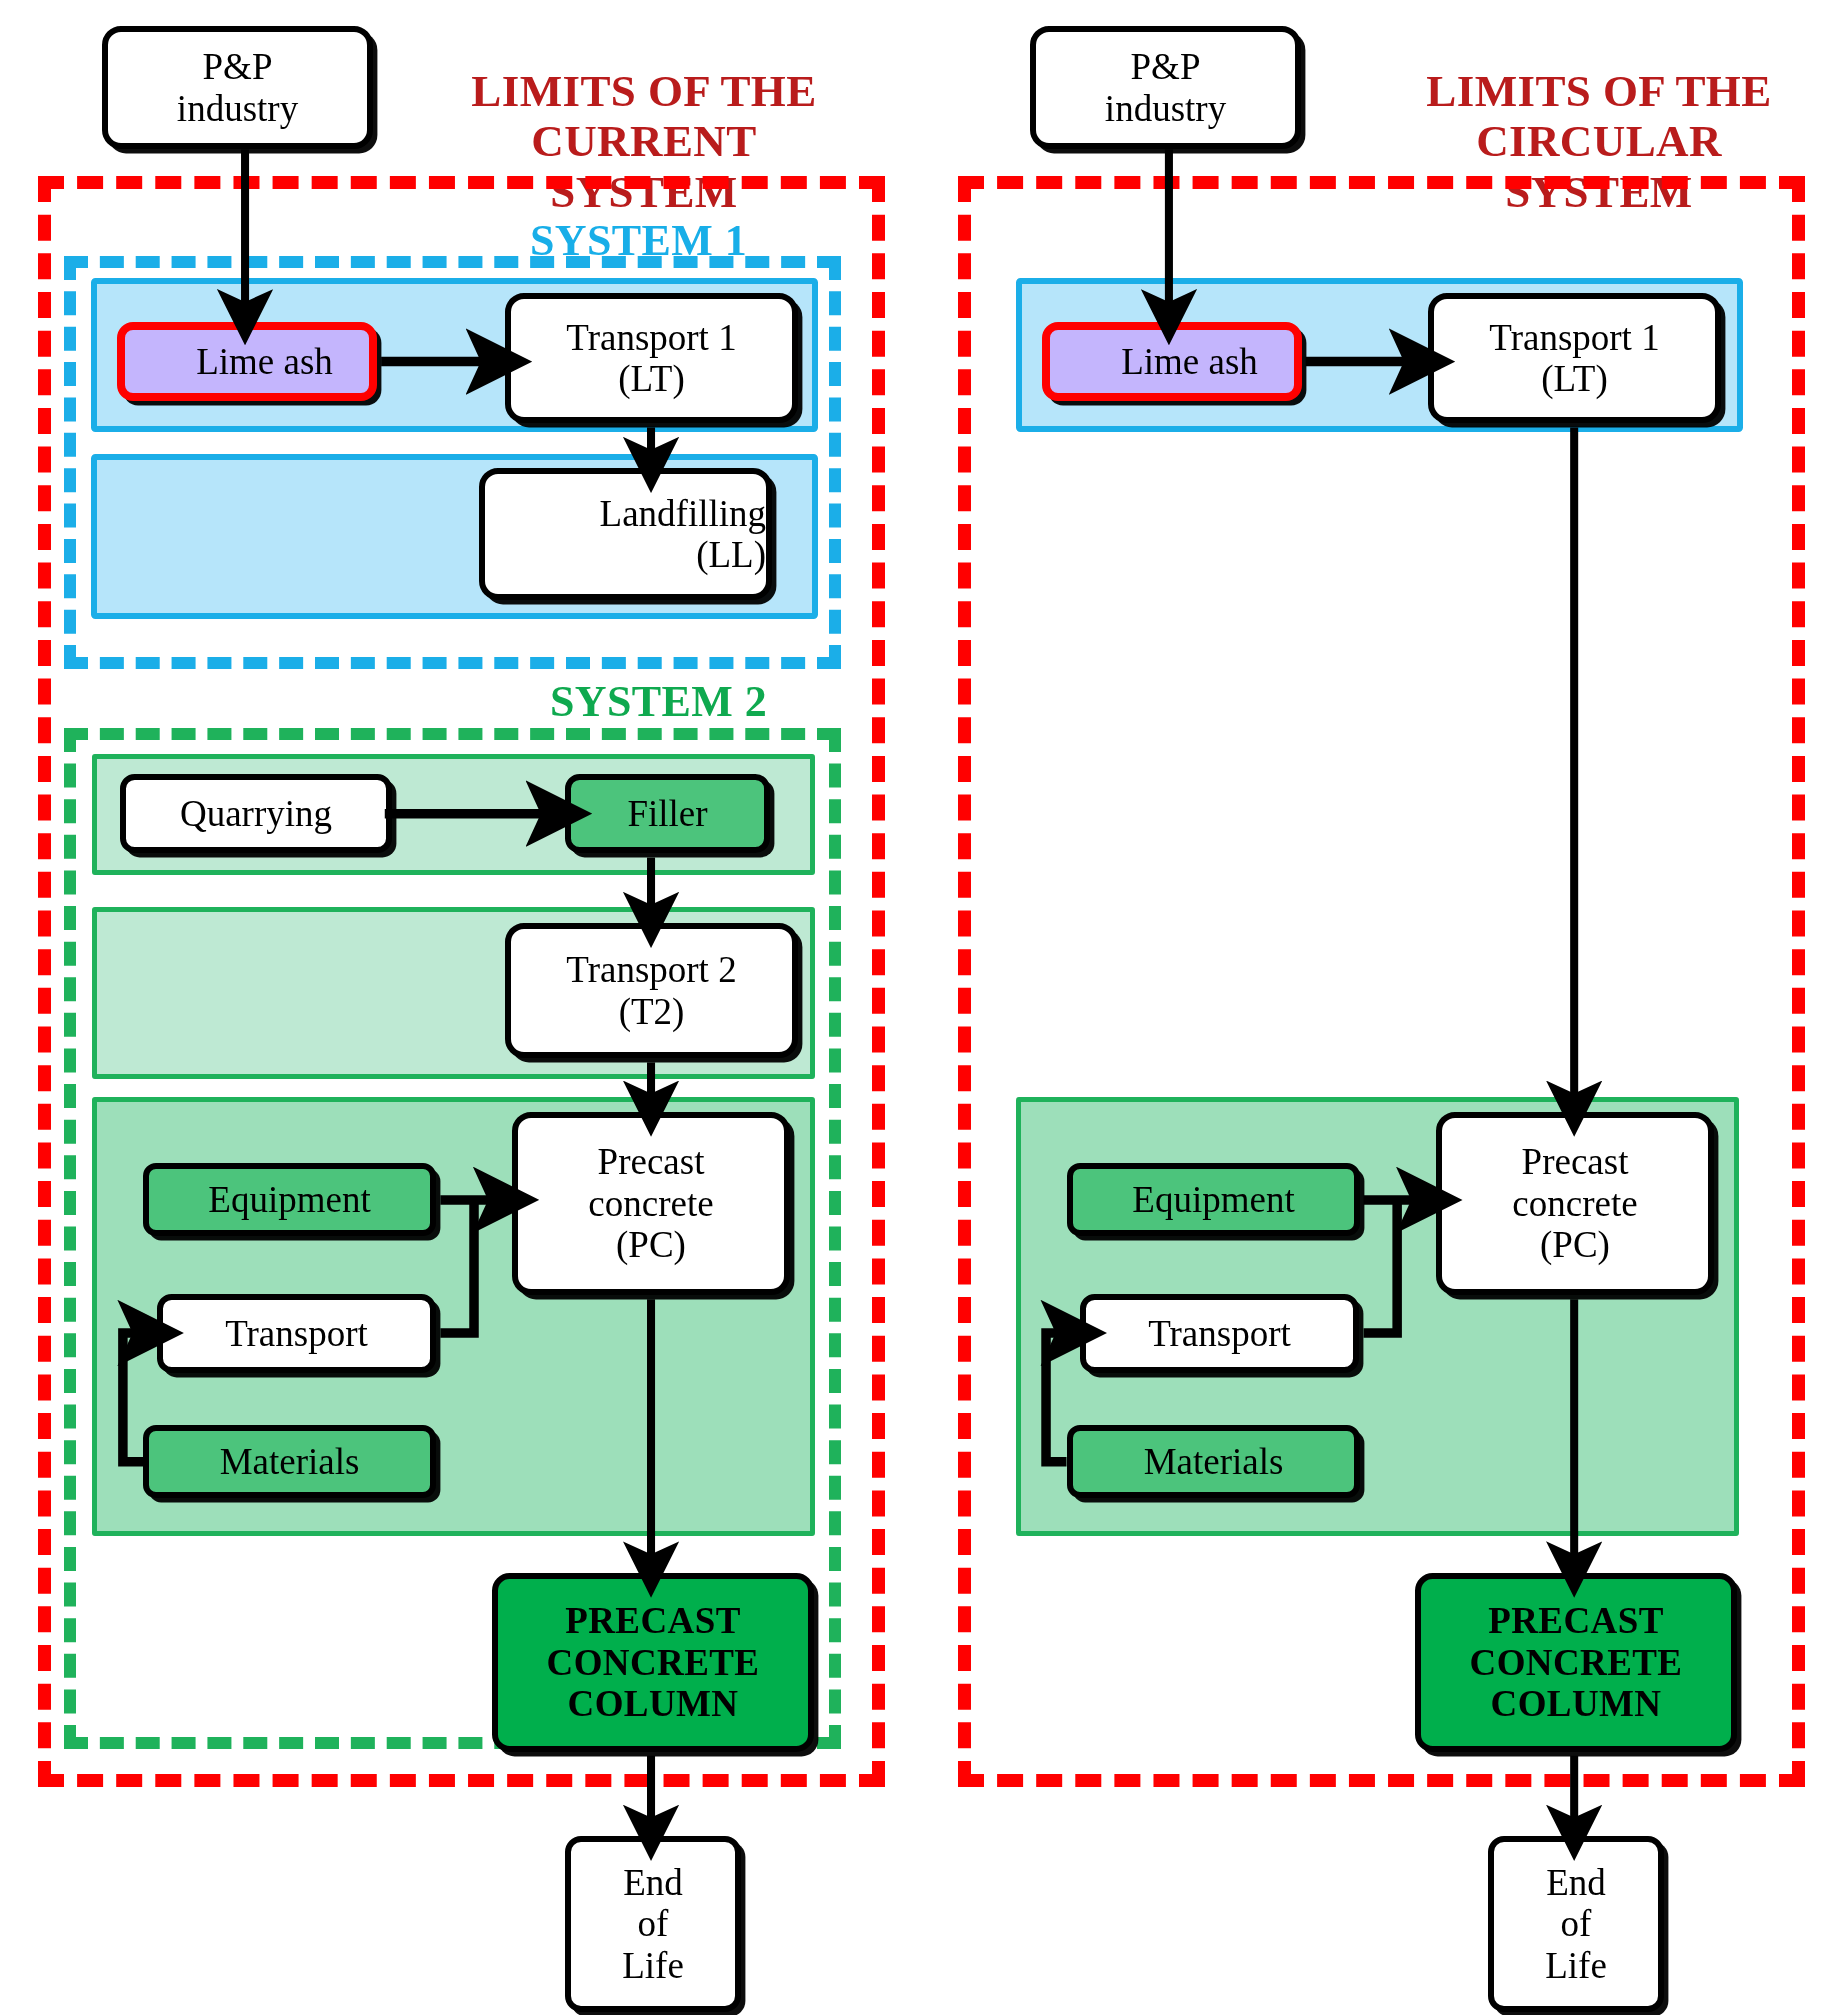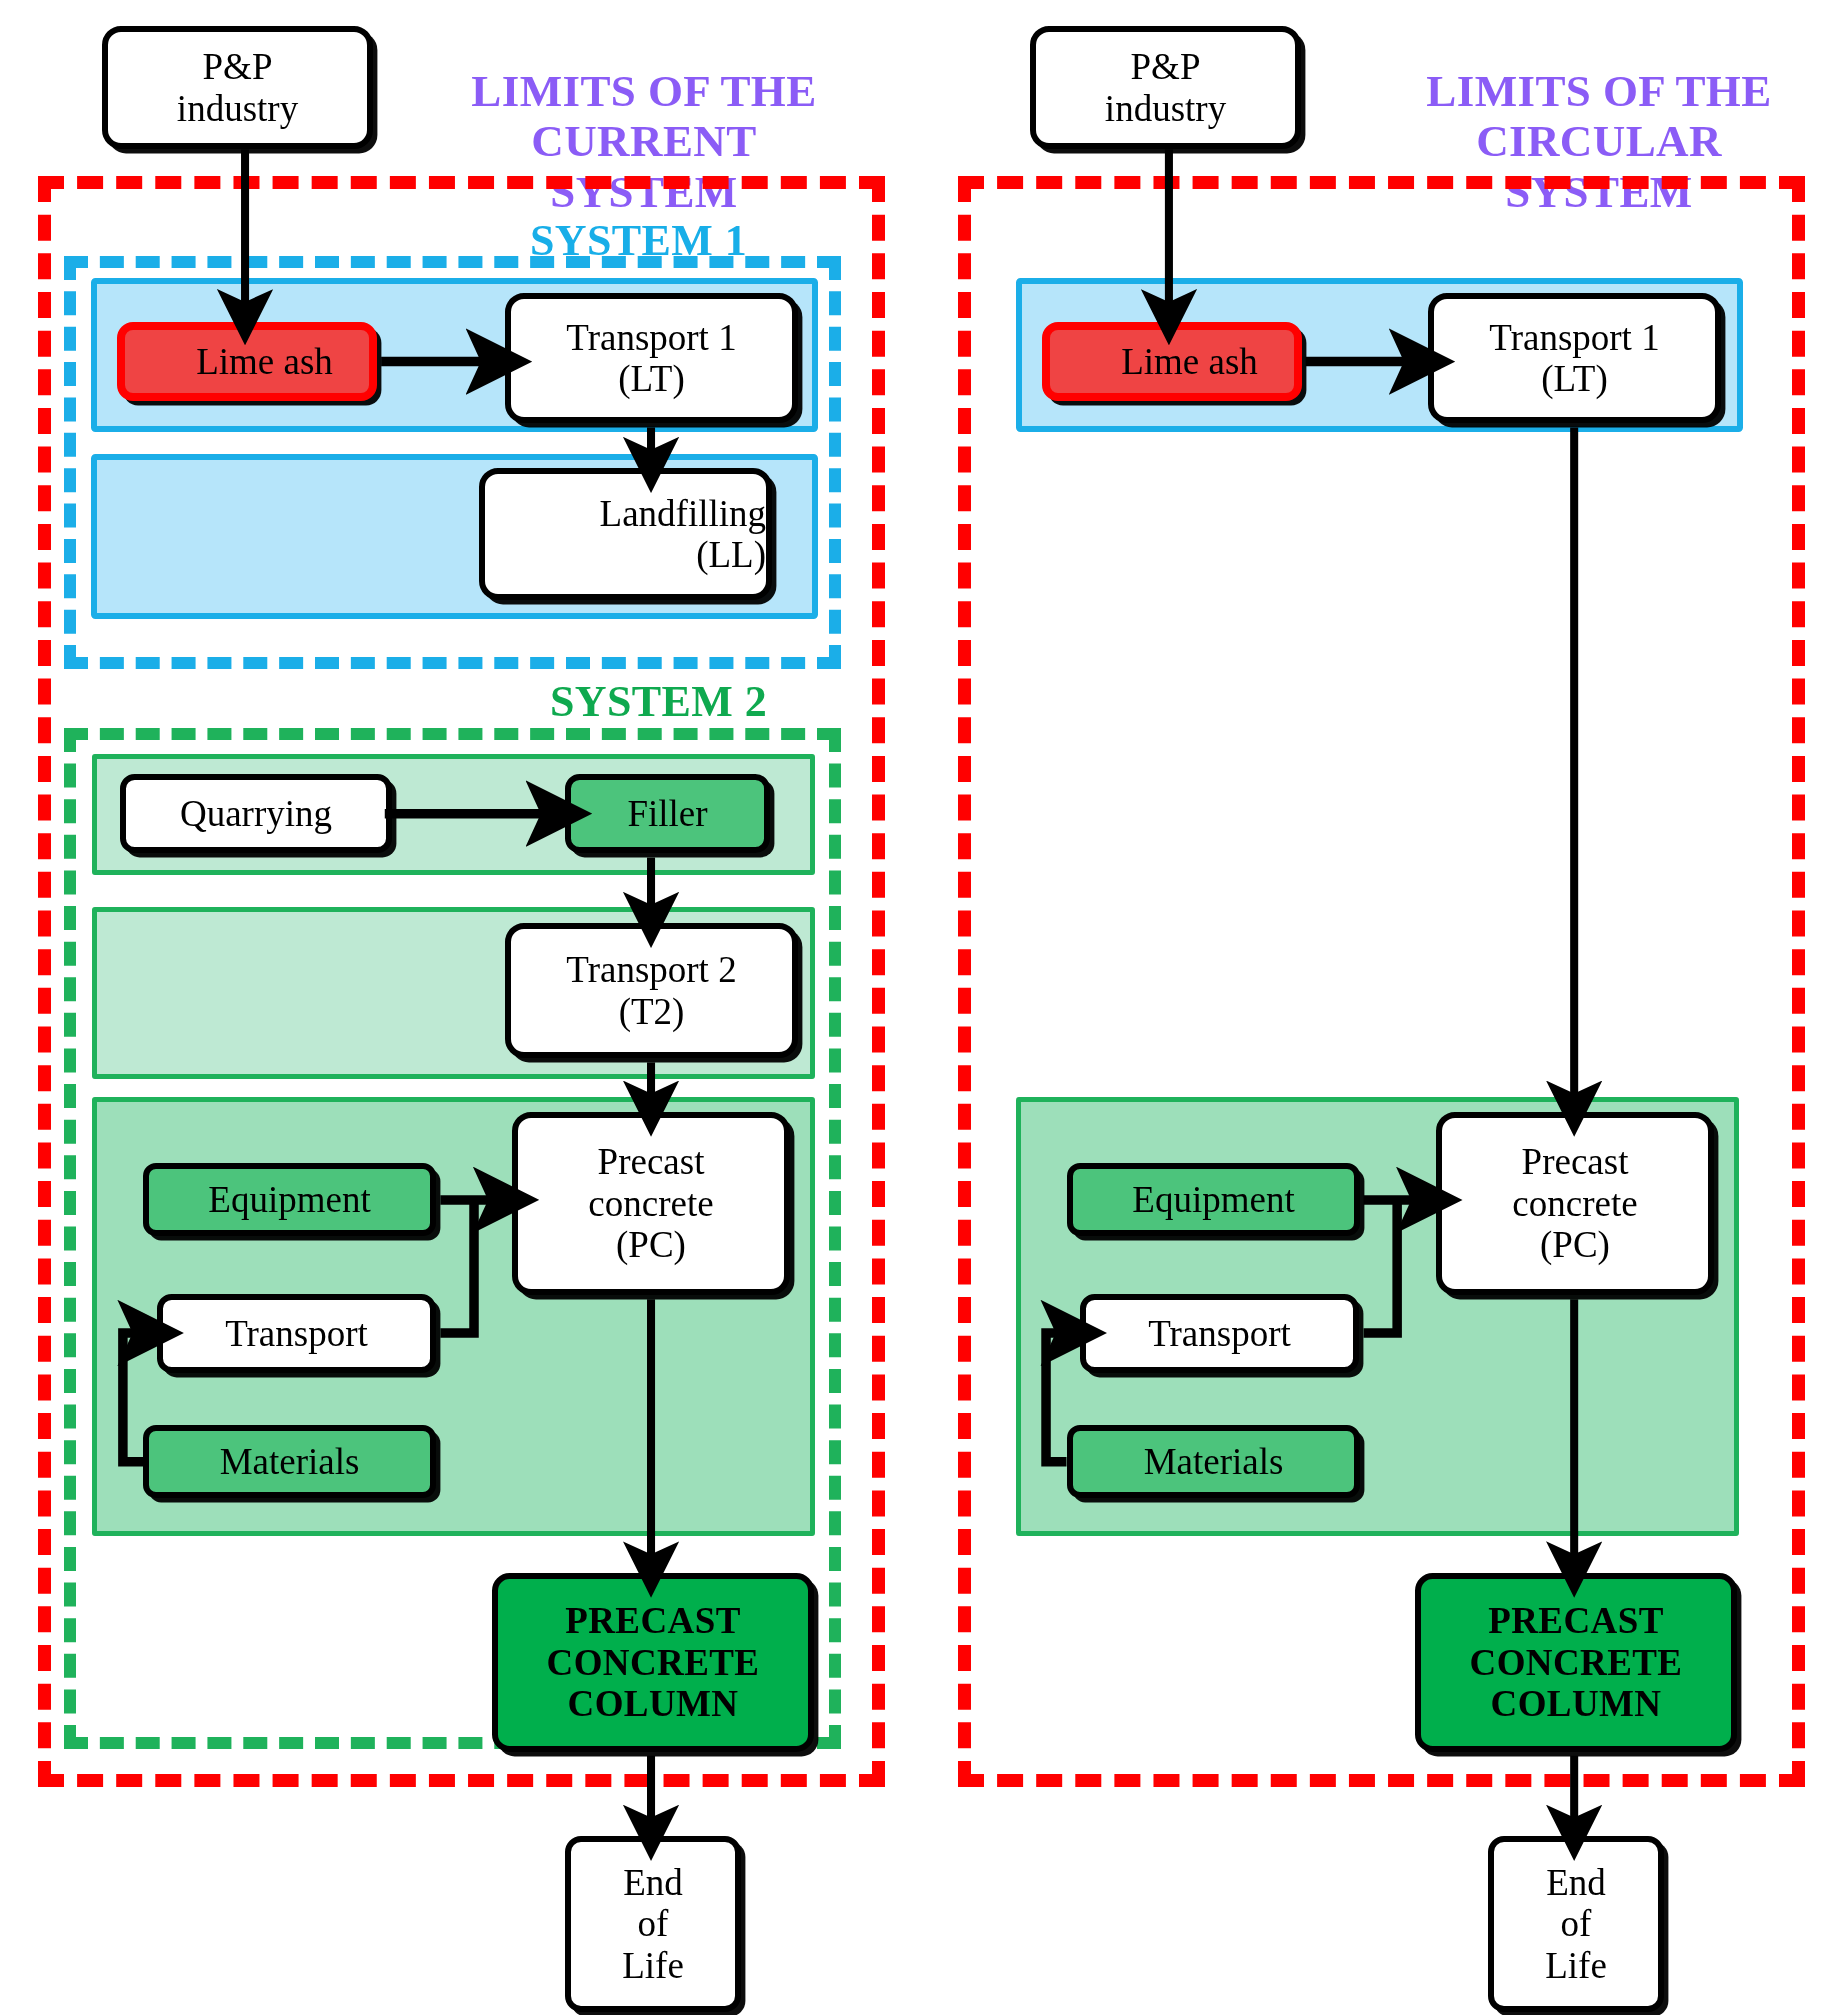--- a/index.html
+++ b/index.html
@@ -16,42 +16,42 @@
     display:flex;align-items:center;justify-content:center;
     text-align:center;
     line-height:1.12;
     font-size:37px;
     color:#000;
     box-shadow:5.1px 5.1px 0 -0.7px rgba(0,0,0,0.95);
   }
   .node.bold{font-weight:bold;letter-spacing:0.4px;}
 
   
-  .fill-cyan{background:#ef4444;padding-left:35px;}
+  .fill-cyan{background:#c4b5fd;padding-left:35px;}
   .fill-green{background:#4CC47C;}
   .fill-darkgreen{background:#00AF4C;}
 
   
   .node.redline{border-color:#FF0000;border-width:8px;}
 
   
   .panel{position:absolute;box-sizing:border-box;}
   .panel-blue{background:#B6E5FA;border:6.6px solid #1BAEE8;border-radius:4.4px;}
   .panel-green-light{background:#BEE9D3;border:5.9px solid #1FB25B;border-radius:2.9px;}
   .panel-green-mid{background:#9DDFBA;border:5.9px solid #1FB25B;border-radius:2.9px;}
 
   
   .dashbox{position:absolute;box-sizing:border-box;background:transparent;}
   .dash-red{border:13px dashed #FF0000;}
   .dash-blue{border:12.4px dashed #1BAEE8;}
   .dash-green{border:12.4px dashed #1FB25B;}
 
   
   .label{position:absolute;font-weight:bold;text-align:center;line-height:1.12;}
-  .label-red{color:#8b5cf6;font-size:45px;letter-spacing:0.4px;text-align:center;}
+  .label-red{color:#b91c1c;font-size:45px;letter-spacing:0.4px;text-align:center;}
   .label-blue{color:#18AEE8;font-size:44px;letter-spacing:0.4px;}
   .label-green{color:#0FA94F;font-size:44px;letter-spacing:0.4px;}
   svg.ov{position:absolute;left:0;top:0;width:1828px;height:2015px;pointer-events:none;}
 </style>
 </head>
 <body>
 
 <div id="canvas">
 
   <div class="node" style="left:102px;top:26px;width:271px;height:123px;flex-direction:column;">

